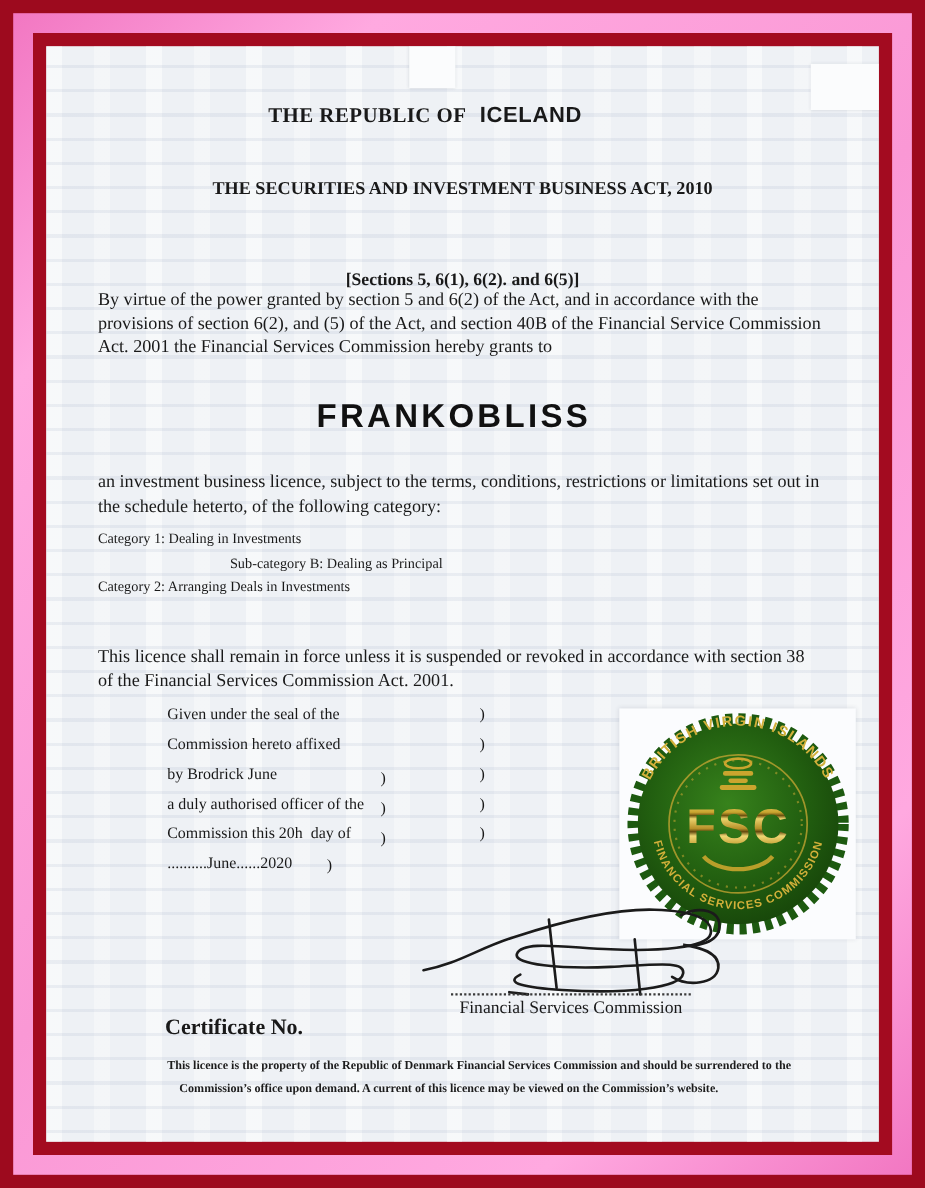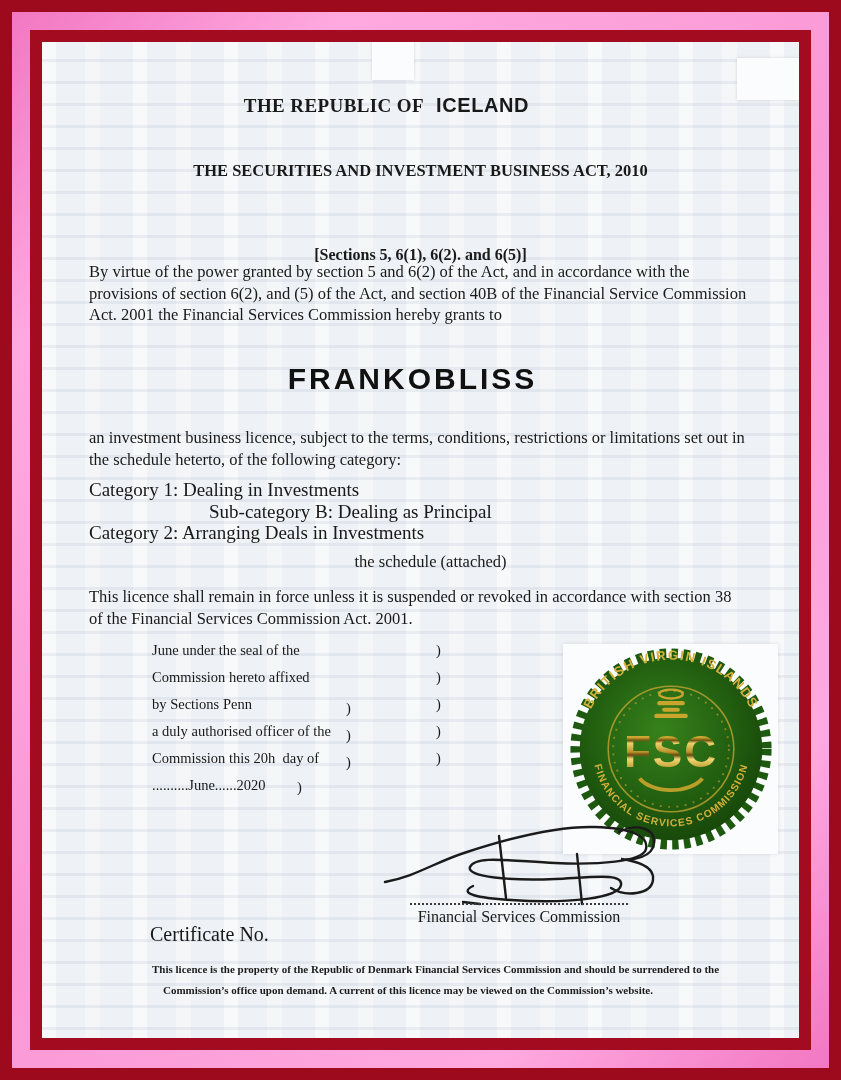--- a/index.html
+++ b/index.html
@@ -39,41 +39,41 @@
   .lic-sections { top:204px; font-size:16px; }
 
   .body-par { left:47px; width:658px; font-size:16.5px; line-height:21.5px; }
   .par-grant { top:219px; }
   .par-terms { top:385px; }
   .par-force { top:544px; }
 
   .licensee { top:320px; left:0; width:100%; text-align:center; transform:translateX(-8px);
               font-family:"Liberation Sans", sans-serif; font-weight:bold; font-size:30px; letter-spacing:3px; color:#111; }
 
-  .categories { top:437px; left:47px; width:560px; font-size:19px; line-height:21.5px; }
+  .categories { top:437px; left:47px; width:560px; font-size:13px; line-height:21.5px; }
   .cat-indent { padding-left:120px; }
 
   .schedule-note { top:510px; left:0; width:100%; text-align:center; font-size:16.5px; transform:translateX(10px); }
 
   .seal-clause { top:600px; left:110px; width:300px; font-size:14.5px; }
   .seal-row  { position:relative; height:27px; }
   .sc-text   { position:absolute; left:0; top:0; white-space:pre; }
   .sc-mid    { position:absolute; left:194px; top:4px; }
   .seal-row.mid-near .sc-mid { left:145px; top:2px; }
   .sc-right  { position:absolute; left:284px; top:0; }
 
   .seal-block { top:602px; left:521px; width:215px; height:210px; background:#fbfcfe; box-shadow:0 0 4px rgba(60,70,90,0.15); }
   .seal-block svg { display:block; margin:1px auto 0; }
 
   .signature-block { top:776px; left:341px; width:310px; height:92px; }
   .dotted-line { top:861px; left:368px; width:218px; border-top:2px dotted #3a3a3a; height:0; }
   .signatory-title { top:866px; left:360px; width:234px; text-align:center; font-size:16px; }
 
   .cert-line { top:881px; left:108px; display:flex; align-items:baseline; }
-  .cert-label { font-weight:normal; font-size:20px; }
+  .cert-label { font-weight:bold; font-size:20px; }
   .cert-value { font-weight:bold; font-size:30px; letter-spacing:0.5px; }
 
   .footer-line { font-weight:bold; font-size:11px; color:#1c1c1c; white-space:nowrap; }
   .footer-1 { top:921px; left:110px; }
   .footer-2 { top:942px; left:121px; }
 </style>
 </head>
 <body>
 
 <div class="page">
@@ -96,35 +96,34 @@
         <div class="abs body-par par-terms">an investment business licence, subject to the terms, conditions, restrictions or limitations set out in the schedule heterto, of the following category:</div>
 
         <div class="abs licensee">FRANKOBLISS</div>
 
         <div class="abs categories">
           <div>Category 1: Dealing in Investments</div>
           <div class="cat-indent">Sub-category B: Dealing as Principal</div>
           <div>Category 2: Arranging Deals in Investments</div>
         </div>
 
-        <div class="abs schedule-note">the schedule (attached)</div>
 
         <div class="abs body-par par-force">This licence shall remain in force unless it is suspended or revoked in accordance with section 38 of the Financial Services Commission Act. 2001.</div>
 
         <div class="abs seal-clause">
           <div class="seal-row">
-            <span class="sc-text">June under the seal of the</span>
+            <span class="sc-text">Given under the seal of the</span>
             <span class="sc-right">)</span>
           </div>
           <div class="seal-row">
             <span class="sc-text">Commission hereto affixed</span>
             <span class="sc-right">)</span>
           </div>
           <div class="seal-row">
-            <span class="sc-text">by Sections Penn</span>
+            <span class="sc-text">by Brodrick June</span>
             <span class="sc-mid">)</span>
             <span class="sc-right">)</span>
           </div>
           <div class="seal-row">
             <span class="sc-text">a duly authorised officer of the</span>
             <span class="sc-mid">)</span>
             <span class="sc-right">)</span>
           </div>
           <div class="seal-row">
             <span class="sc-text">Commission this 20h  day of</span>

